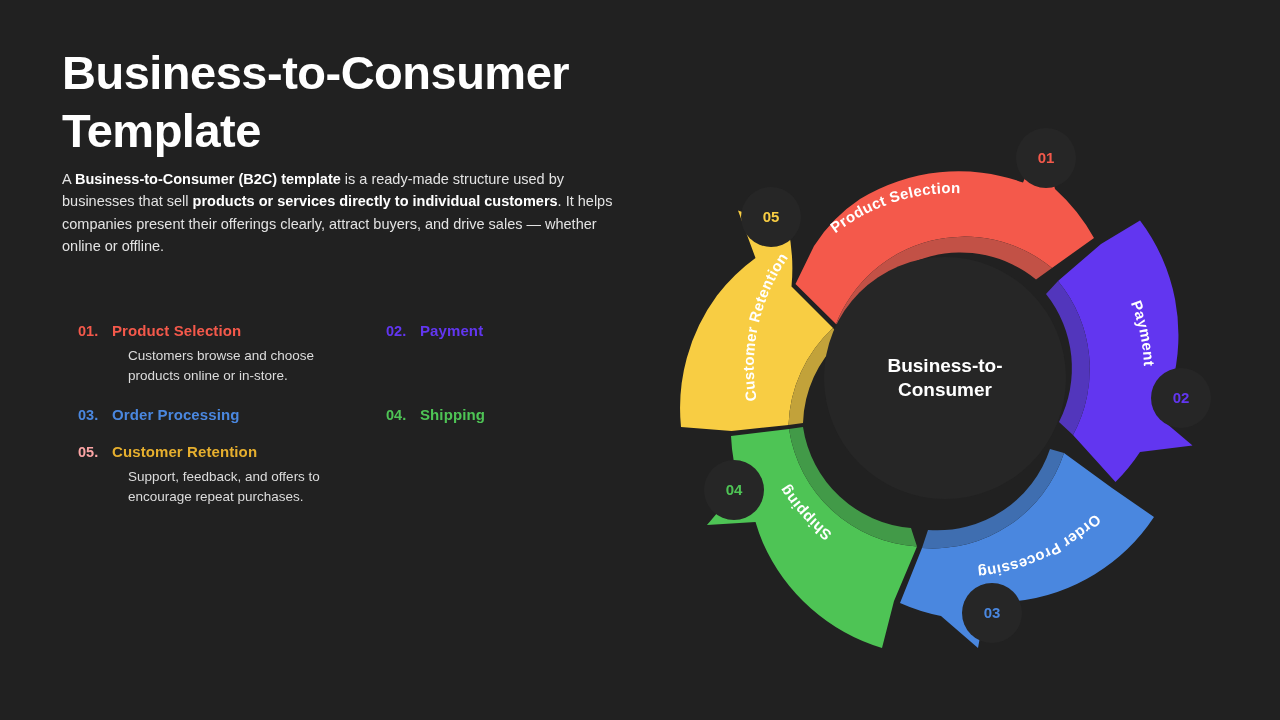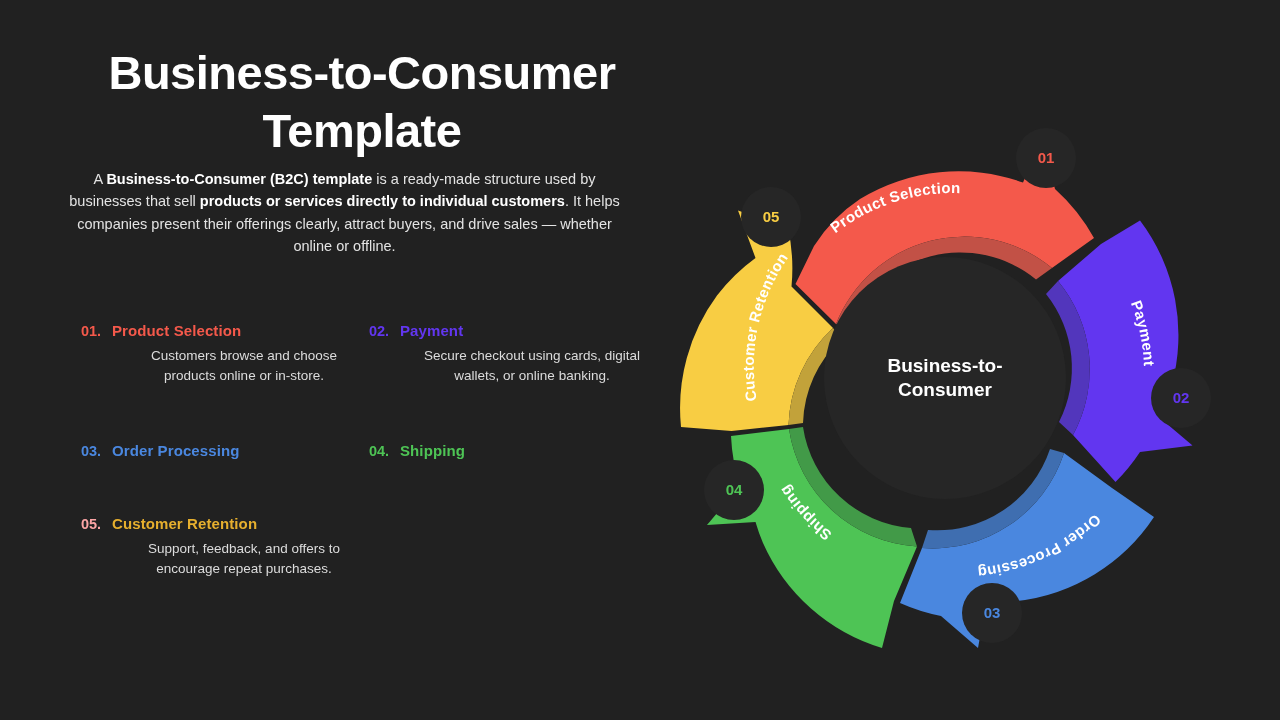--- a/index.html
+++ b/index.html
@@ -4,21 +4,21 @@
 <title>Business-to-Consumer Template</title>
 <style>
   * { margin:0; padding:0; box-sizing:border-box; }
   html,body { width:1280px; height:720px; overflow:hidden; }
   body {
     background:#212121;
     font-family:"Liberation Sans", sans-serif;
     color:#ffffff;
     position:relative;
   }
-  .slide { position:absolute; inset:0; width:1280px; height:617px;text-align:center; }
+  .slide { position:absolute; inset:0; width:1280px; height:617px; }
 
   
   .left { position:absolute; left:62px; top:44px; width:600px; }
 
   .page-title {
     font-size:47px;
     line-height:58px;
     font-weight:bold;
     letter-spacing:-0.5px;
     color:#ffffff;
@@ -39,20 +39,21 @@
   .steps {
     position:absolute;
     left:78px;
     top:322px;
     width:580px;
     display:grid;
     grid-template-columns:288px 288px;
     grid-auto-rows:auto;
     row-gap:56px;
     column-gap:0px;
+    gap:20px;
   }
   .step { position:relative; }
   .step-head { display:flex; align-items:baseline; gap:8px; }
   .step-num {
     font-size:14.5px;
     font-weight:bold;
     min-width:26px;
   }
   .step-name { font-size:15px; font-weight:bold; letter-spacing:0.1px; }
   .step-desc {
@@ -114,21 +115,20 @@
         <span class="step-name" style="color:#F4594B">Product Selection</span>
       </div>
       <div class="step-desc">Customers browse and choose products online or in-store.</div>
     </div>
 
     <div class="step">
       <div class="step-head">
         <span class="step-num" style="color:#6236F0">02.</span>
         <span class="step-name" style="color:#6236F0">Payment</span>
       </div>
-      <div class="step-desc">Secure checkout using cards, digital wallets, or online banking.</div>
     </div>
 
     <div class="step">
       <div class="step-head">
         <span class="step-num" style="color:#4A87DF">03.</span>
         <span class="step-name" style="color:#4A87DF">Order Processing</span>
       </div>
     </div>
 
     <div class="step">

